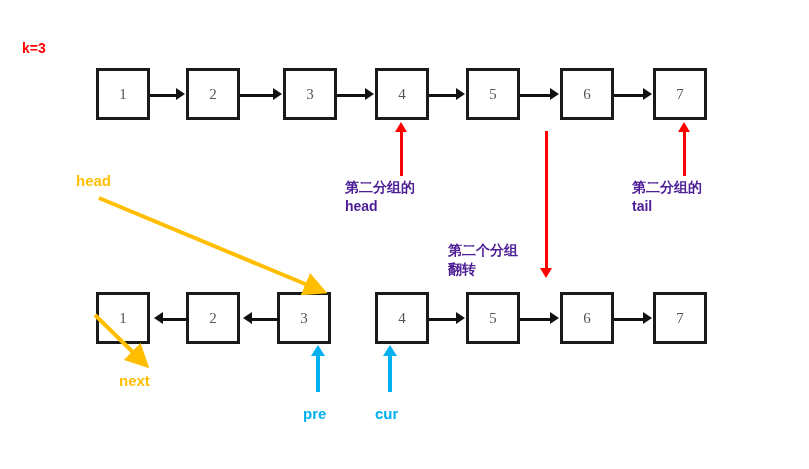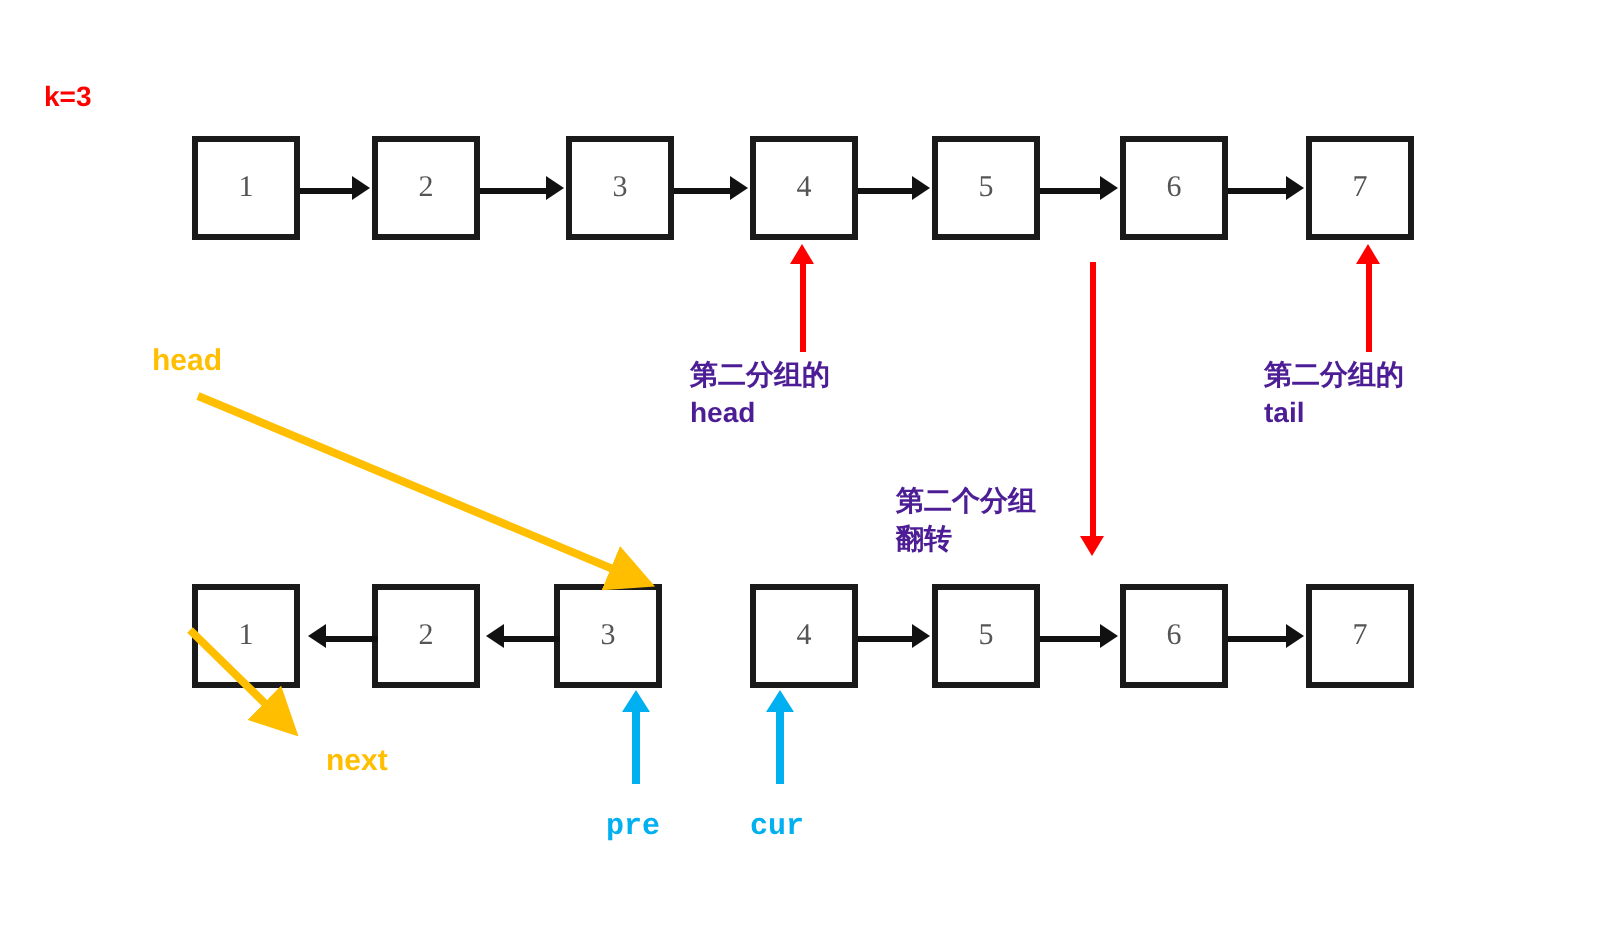--- a/index.html
+++ b/index.html
@@ -95,21 +95,20 @@
     font-weight: bold;
     font-size: 15px;
     white-space: pre;
   }
   .cyan-text {
     position: absolute;
     color: #00b0f0;
     font-weight: bold;
     font-size: 15px;
     white-space: pre;
-    font-family: Liberation Mono, monospace;
   }
   .klabel {
     position: absolute;
     color: #ff0000;
     font-weight: bold;
     font-size: 14px;
     white-space: pre;
   }
   .diag-svg {
     position: absolute;
@@ -203,15 +202,15 @@
     <defs>
       <marker id="orangeHead" markerWidth="6" markerHeight="6" refX="4.5" refY="3" orient="auto">
         <path d="M0,0 L6,3 L0,6 Z" fill="#ffbf00"></path>
       </marker>
     </defs>
     <line x1="99" y1="198" x2="322" y2="291" stroke="#ffbf00" stroke-width="4" marker-end="url(#orangeHead)"></line>
     <line x1="95" y1="315" x2="145" y2="364" stroke="#ffbf00" stroke-width="4" marker-end="url(#orangeHead)"></line>
   </svg>
 
   <div class="orange-text" style="left:76px; top:172px;">head</div>
-  <div class="orange-text" style="left:119px; top:372px;margin-left:44px;">next</div>
+  <div class="orange-text" style="left:119px; top:372px;">next</div>
 
 </div>
 
 </body></html>

